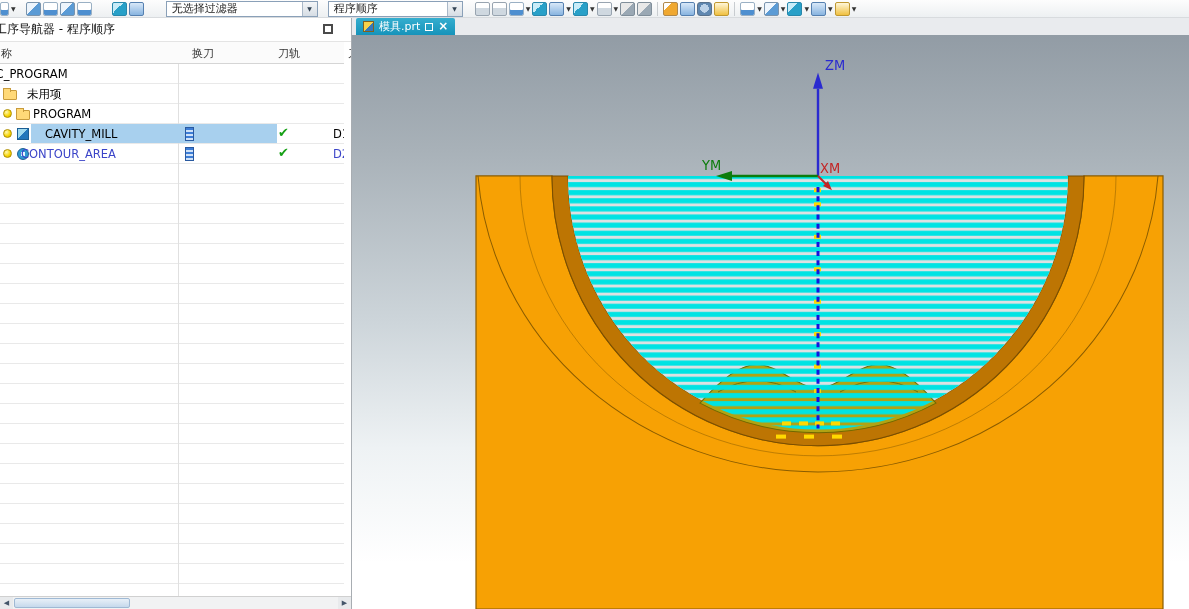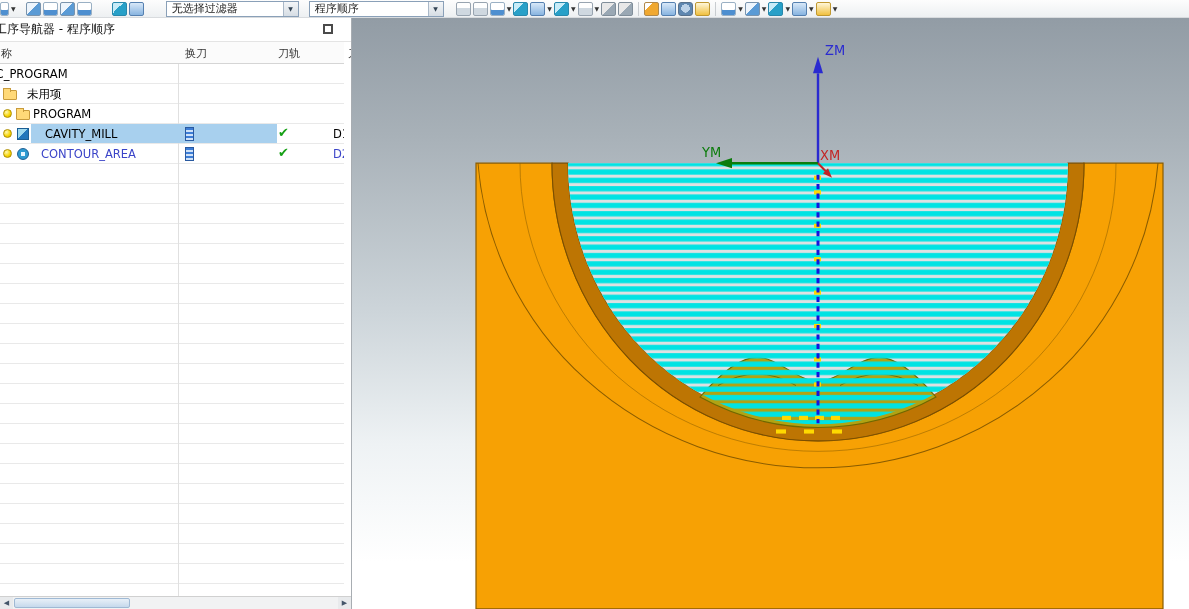--- a/index.html
+++ b/index.html
@@ -82,21 +82,21 @@
 <div class="toolbar">
   <span class="tb-icon cut v2"></span>
   <span class="caret">▼</span>
   <span class="tb-icon v1" style="margin-left:8px"></span>
   <span class="tb-icon v2"></span>
   <span class="tb-icon v1"></span>
   <span class="tb-icon v2"></span>
   <span class="tb-icon v9" style="margin-left:18px"></span>
   <span class="tb-icon v6"></span>
 
-  <div class="combo" style="width:133px;margin-left:20px">
+  <div class="combo" style="width:152px;margin-left:20px">
     <span class="val">无选择过滤器</span>
     <span class="cbtn">▼</span>
   </div>
   <div class="combo" style="width:135px;margin-left:8px">
     <span class="val">程序顺序</span>
     <span class="cbtn">▼</span>
   </div>
 
   <span class="tb-icon v3" style="margin-left:10px"></span>
   <span class="tb-icon v3"></span>
@@ -132,21 +132,21 @@
 <div class="workspace">
 
   <div class="left-panel">
     <div class="panel-inner">
       <div class="panel-title">
         <span>工序导航器 - 程序顺序</span>
         <span class="float-box"></span>
       </div>
       <div class="col-header">
         <span style="left:3px">名称</span>
-        <span style="left:198px">换刀</span>
+        <span style="left:205px">换刀</span>
         <span style="left:291px">刀轨</span>
         <span style="left:361px">刀具</span>
       </div>
       <div class="rows">
         <div class="vline"></div>
 
         <div class="row">
           <span class="lbl" style="left:0">NC_PROGRAM</span>
         </div>
 
@@ -167,35 +167,43 @@
           <span class="opicon mill" style="left:30px"></span>
           <span class="lbl" style="left:58px">CAVITY_MILL</span>
           <span class="toolchange" style="left:198px"></span>
           <span class="check" style="left:291px">✔</span>
           <span class="lbl" style="left:346px">D1</span>
         </div>
 
         <div class="row">
           <span class="bulb" style="left:16px"></span>
           <span class="opicon contour" style="left:30px"></span>
-          <span class="lbl blue-label" style="left:54px">CONTOUR_AREA</span>
+          <span class="lbl blue-label" style="left:34px">CONTOUR_AREA</span>
           <span class="toolchange" style="left:198px"></span>
           <span class="check" style="left:291px">✔</span>
           <span class="lbl blue-label" style="left:346px">D2</span>
         </div>
       </div>
     </div>
     <div class="hscroll">
       <span class="sbtn left">◀</span>
       <span class="sthumb"></span>
       <span class="sbtn right">▶</span>
     </div>
   </div>
 
   <div class="main">
+    <div class="tabbar">
+      <div class="tab">
+        <span class="tab-part-icon"></span>
+        <span>模具.prt</span>
+        <span class="tab-float"></span>
+        <span class="tab-close">×</span>
+      </div>
+    </div>
     <div class="viewport">
       <svg viewBox="0 0 837 566" preserveAspectRatio="none">
         <defs>
           <pattern id="stripes" width="8" height="8" patternUnits="userSpaceOnUse">
             <rect y="1" width="8" height="5" fill="#00e3e3"></rect>
           </pattern>
         </defs>
 
         <path d="M124,139 L200,139 A266,266 0 0 0 732,139 L811,139 L811,566 L124,566 Z" fill="#f7a104" stroke="#8a5c00" stroke-width="1.2"></path>
         <path d="M126,139 A341,316 0 0 0 806,139" fill="none" stroke="#8a5c00" stroke-width="1"></path>

